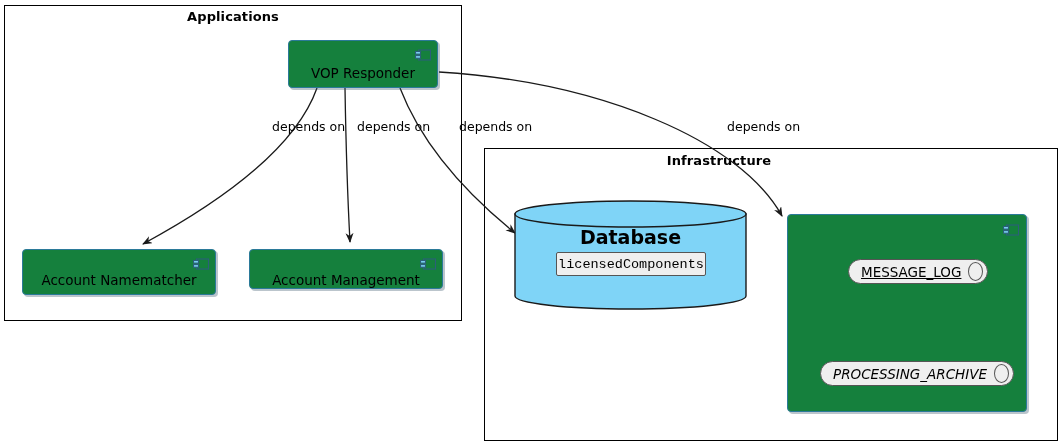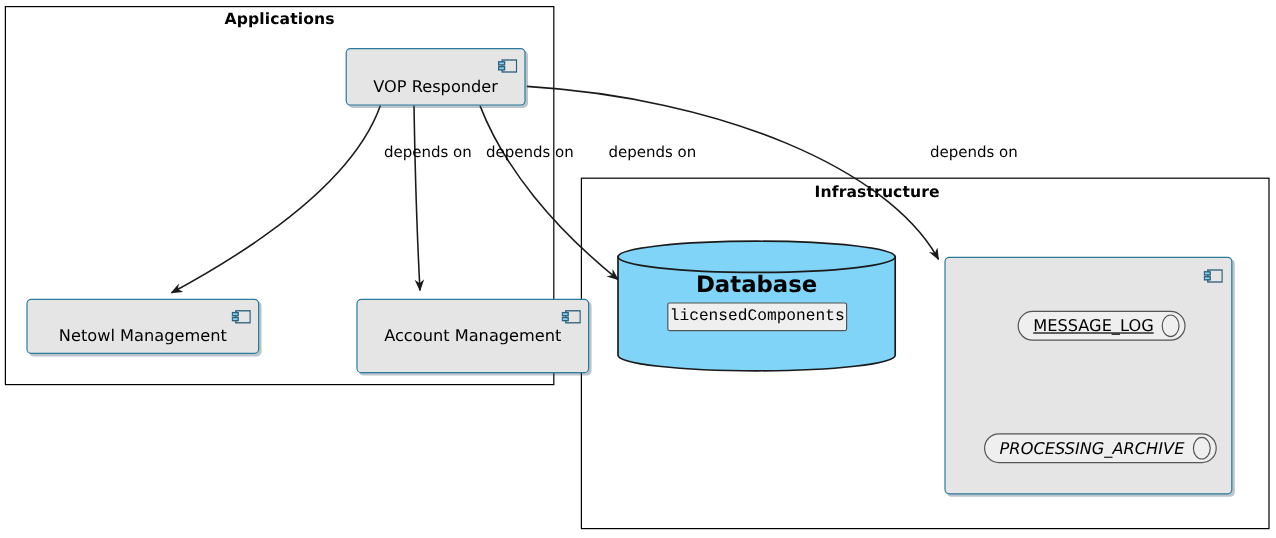--- a/index.html
+++ b/index.html
@@ -30,21 +30,21 @@
     right: 0;
     text-align: center;
     font-size: 13px;
     font-weight: bold;
     color: #000000;
     letter-spacing: 0.1px;
   }
   
   .component {
     position: absolute;
-    background: #e5e5e5;
+    background: #15803d;
     border: 1.4px solid #2b7a99;
     border-radius: 4px;
     box-sizing: border-box;
     box-shadow: 2px 2px 0 rgba(60,90,110,0.35);
   }
   .component-label {
     position: absolute;
     left: 0; right: 0;
     text-align: center;
     color: #000000;
@@ -108,35 +108,34 @@
     top: 0;
     width: 1063px;
     height: 448px;
     pointer-events: none;
   }
   .edge-label {
     position: absolute;
     font-size: 12.5px;
     color: #000000;
     white-space: nowrap;
-    margin-left: 48px;
   }
 </style>
 </head>
 <body>
 
 <div id="canvas">
 
   <div class="package" style="left:4px; top:5px; width:458px; height:316px;">
   </div>
   <div class="package-title" style="left:4px; top:9px; width:458px;">Applications</div>
 
   <div class="package" style="left:484px; top:148px; width:574px; height:293px;">
   </div>
-  <div class="package-title" style="left:484px; top:153px; width:494px;">Infrastructure</div>
+  <div class="package-title" style="left:472px; top:153px; width:494px;">Infrastructure</div>
 
   <svg id="edges" viewBox="0 0 1063 448" xmlns="http://www.w3.org/2000/svg">
     <defs>
       <marker id="arrowhead" markerWidth="12" markerHeight="12" refX="9" refY="4" orient="auto" markerUnits="userSpaceOnUse">
         <path d="M0,0 L10,4 L0,8 L3,4 Z" fill="#1a1a1a"></path>
       </marker>
     </defs>
 
     <path d="M317,88 C295,150 215,205 143,244" fill="none" stroke="#1a1a1a" stroke-width="1.3" marker-end="url(#arrowhead)"></path>
 
@@ -164,24 +163,24 @@
   </div>
 
   <div class="component" style="left:22px; top:249px; width:194px; height:46px;">
     <span class="comp-icon" style="right:6px; top:5px;">
       <svg width="16" height="12" viewBox="0 0 16 12" xmlns="http://www.w3.org/2000/svg">
         <rect x="3.5" y="1" width="12" height="10" fill="none" stroke="#2b5f7a" stroke-width="1.1"></rect>
         <rect x="0.5" y="2.5" width="5" height="2.6" fill="#7FD4F7" stroke="#2b5f7a" stroke-width="1.1"></rect>
         <rect x="0.5" y="6.6" width="5" height="2.6" fill="#7FD4F7" stroke="#2b5f7a" stroke-width="1.1"></rect>
       </svg>
     </span>
-    <span class="component-label" style="top:22px;">Netowl Management</span>
-  </div>
-
-  <div class="component" style="left:249px; top:249px; width:194px; height:62px;margin-left:48px;">
+    <span class="component-label" style="top:22px;">Account Namematcher</span>
+  </div>
+
+  <div class="component" style="left:249px; top:249px; width:194px; height:40px;">
     <span class="comp-icon" style="right:6px; top:5px;">
       <svg width="16" height="12" viewBox="0 0 16 12" xmlns="http://www.w3.org/2000/svg">
         <rect x="3.5" y="1" width="12" height="10" fill="none" stroke="#2b5f7a" stroke-width="1.1"></rect>
         <rect x="0.5" y="2.5" width="5" height="2.6" fill="#7FD4F7" stroke="#2b5f7a" stroke-width="1.1"></rect>
         <rect x="0.5" y="6.6" width="5" height="2.6" fill="#7FD4F7" stroke="#2b5f7a" stroke-width="1.1"></rect>
       </svg>
     </span>
     <span class="component-label" style="top:22px;">Account Management</span>
   </div>
 

